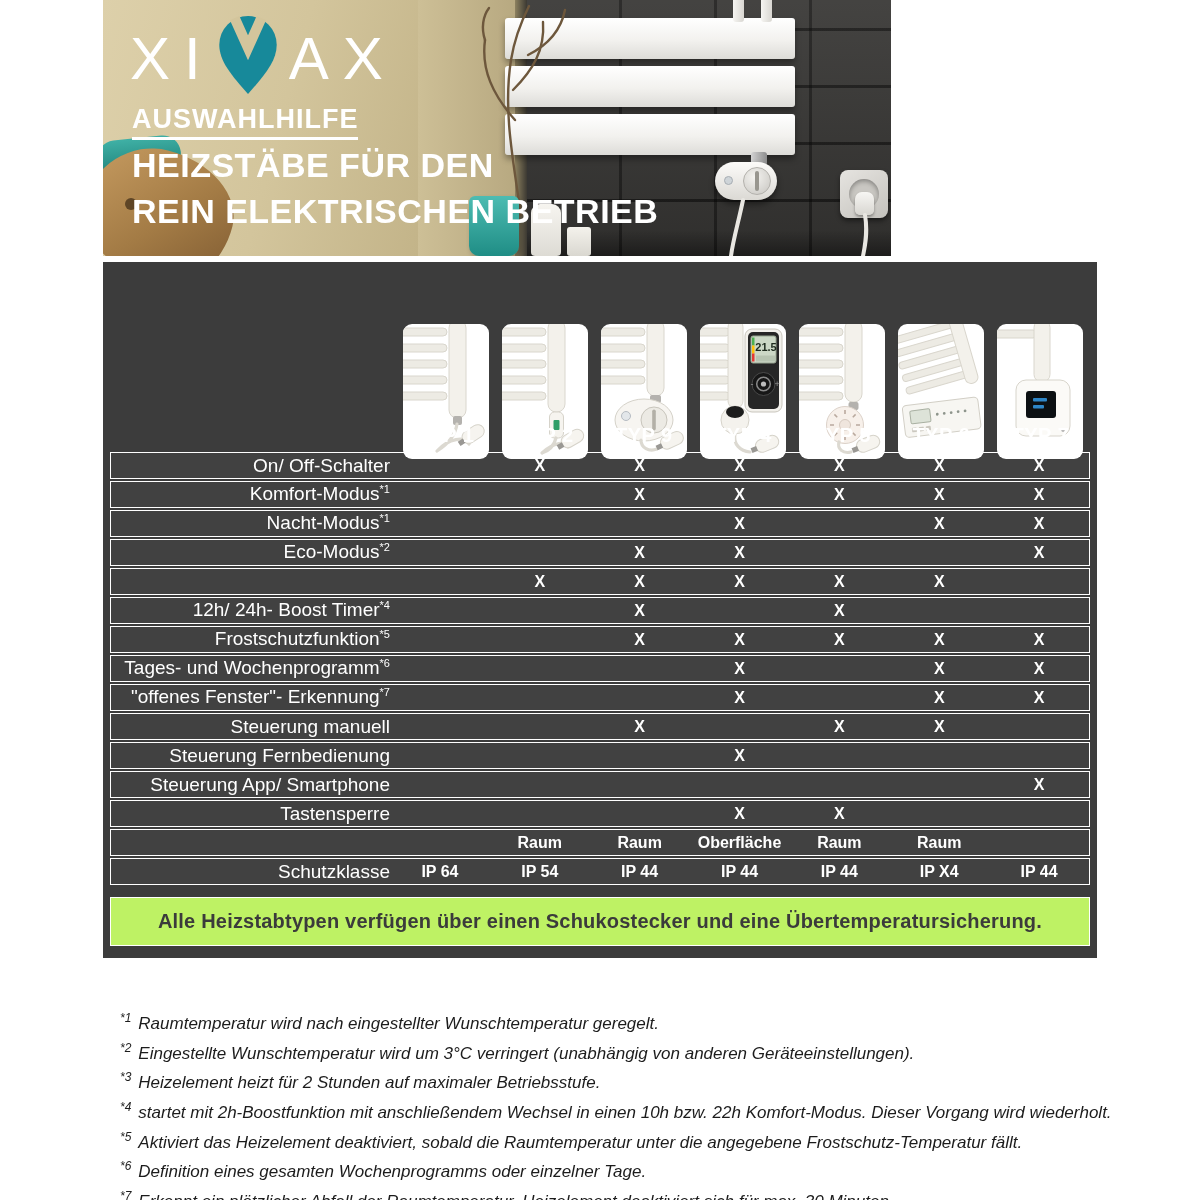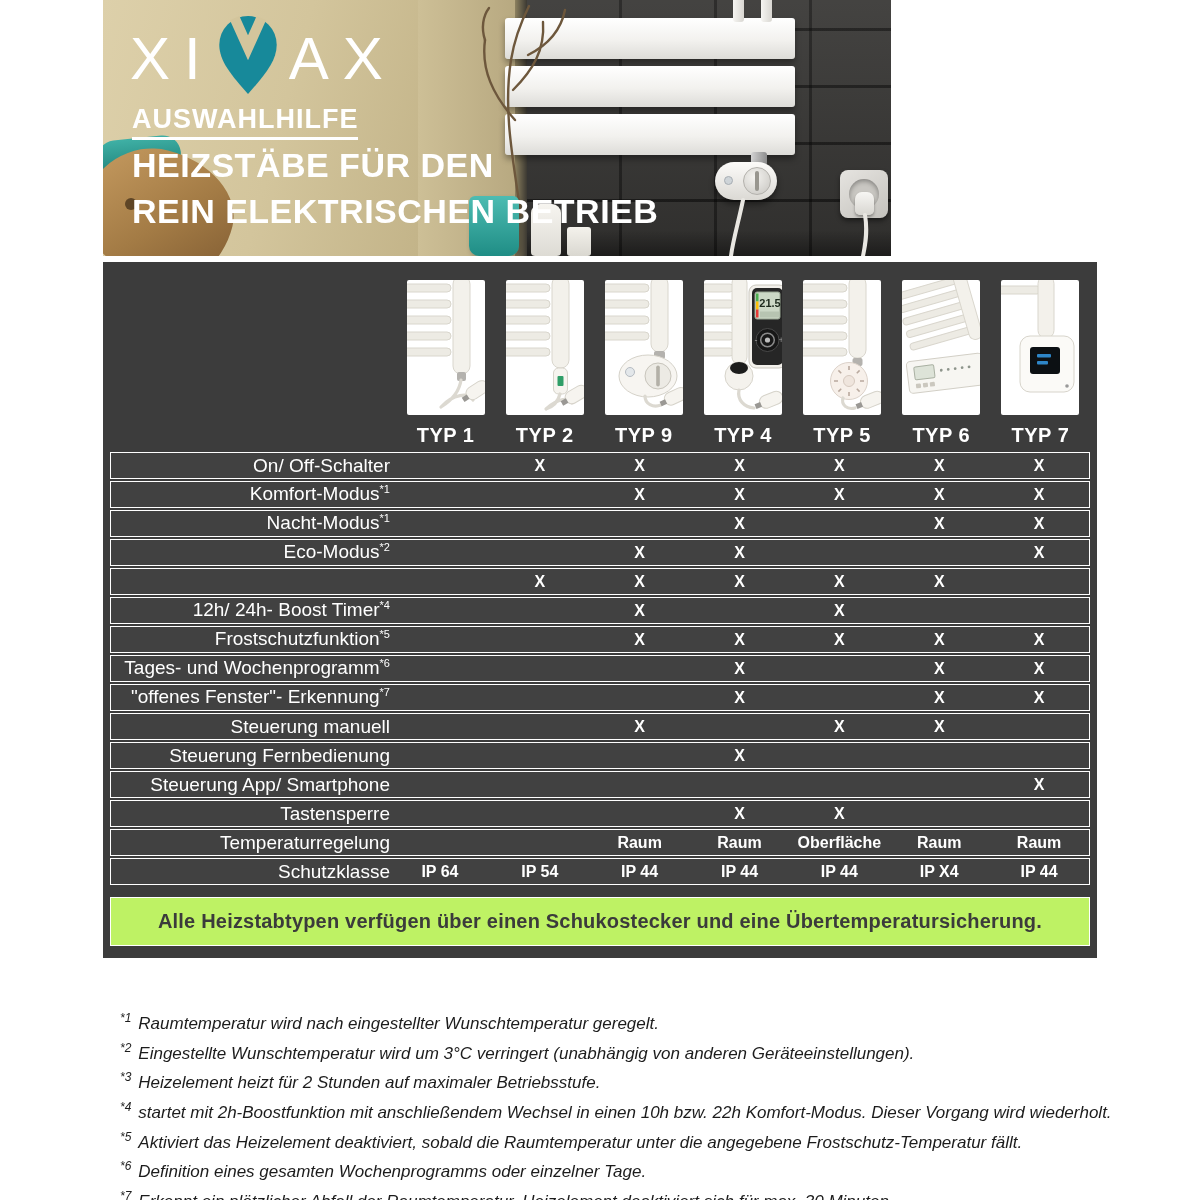--- a/index.html
+++ b/index.html
@@ -67,21 +67,21 @@
   .logo svg { margin:0 10px 6px 2px; }
   .kicker { position:absolute; left:29px; top:104px; z-index:5; color:#fff; font-size:27px; font-weight:bold;
     letter-spacing:1px; border-bottom:3px solid #fff; padding-bottom:2px; }
   .title1 { position:absolute; left:29px; top:146px; z-index:5; color:#fff; font-size:34px; font-weight:bold; letter-spacing:0.5px; }
   .title2 { position:absolute; left:29px; top:192px; z-index:5; color:#fff; font-size:34px; font-weight:bold; letter-spacing:0.5px; }
 
   
   .matrix { margin-top:6px; width:994px; background:#3c3c3c; padding:18px 7px 12px 7px; }
   .mgrid { display:grid; grid-template-columns:286px repeat(7, 1fr); }
   .img-row { height:135px; }
-  .img-cell { width:78px; height:135px; background:#ffffff; justify-self:center; border-radius:2px; overflow:hidden; }
+  .img-cell { width:86px; height:135px; background:#ffffff; justify-self:center; border-radius:9px; overflow:hidden;margin-top:44px; }
   .img-cell svg { width:86px; height:135px; display:block; }
   .label-row { height:37px; align-items:end; }
   .type-label { text-align:center; color:#fff; font-weight:bold; font-size:20px; padding-bottom:5px; letter-spacing:0.5px; }
   .trow { display:grid; grid-template-columns:279px repeat(7, 1fr); height:27px; border:1px solid #ffffff;
     margin-bottom:2px; background:#414141; align-items:center; }
   .tlabel { color:#fff; font-size:19px; padding-left:9px; white-space:nowrap;text-align:right; }
   .tlabel sup { font-size:11px; }
   .tcell { text-align:center; color:#fff; font-weight:bold; font-size:16px; }
   .note-bar { margin-top:12px; height:49px; border:1px solid #ffffff; background:#bef264;
     display:flex; align-items:center; justify-content:center;
@@ -456,21 +456,20 @@
           <div class="tlabel"><span>Tastensperre</span></div>
           <div class="tcell"></div>
           <div class="tcell"></div>
           <div class="tcell"></div>
           <div class="tcell">X</div>
           <div class="tcell">X</div>
           <div class="tcell"></div>
           <div class="tcell"></div>
         </div>
         <div class="trow">
-          <div class="tlabel"><span>Temperaturregelung</span></div>
           <div class="tcell"></div>
           <div class="tcell"></div>
           <div class="tcell">Raum</div>
           <div class="tcell">Raum</div>
           <div class="tcell">Oberfläche</div>
           <div class="tcell">Raum</div>
           <div class="tcell">Raum</div>
         </div>
         <div class="trow">
           <div class="tlabel"><span>Schutzklasse</span></div>

